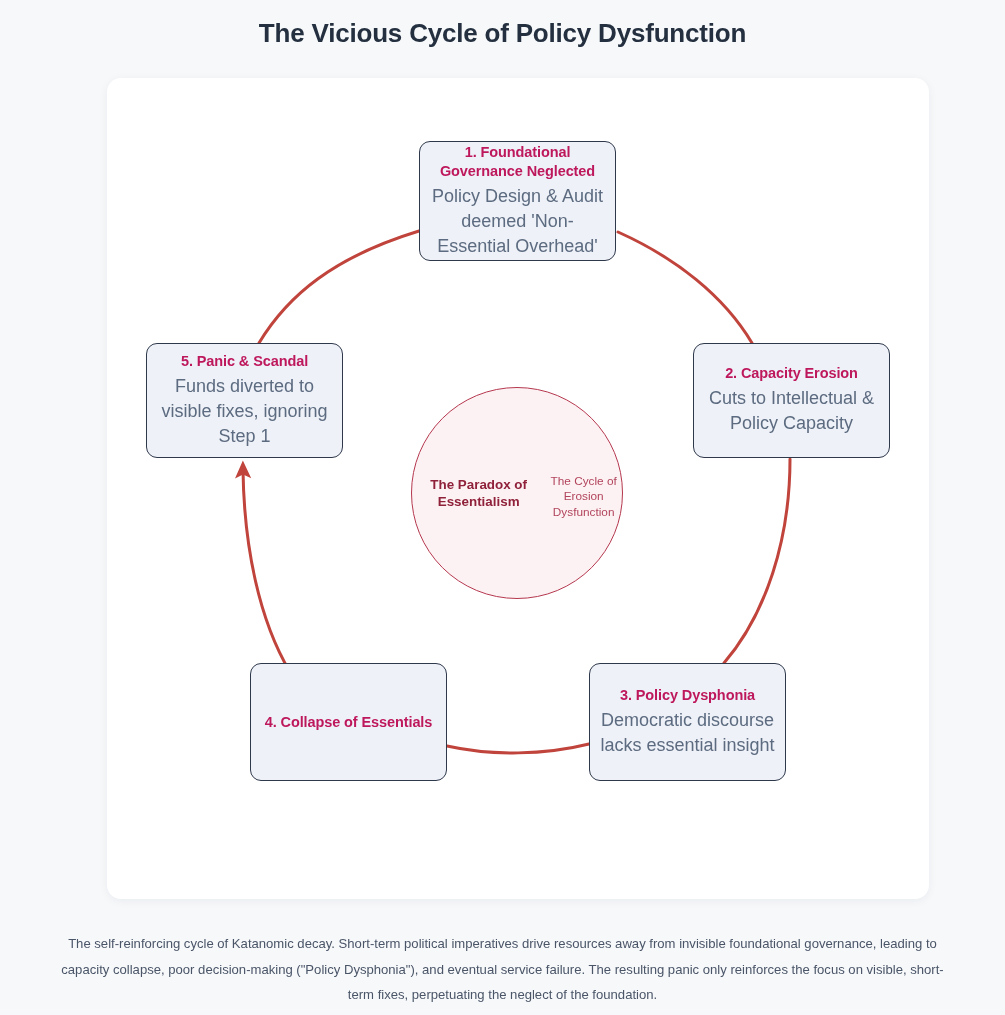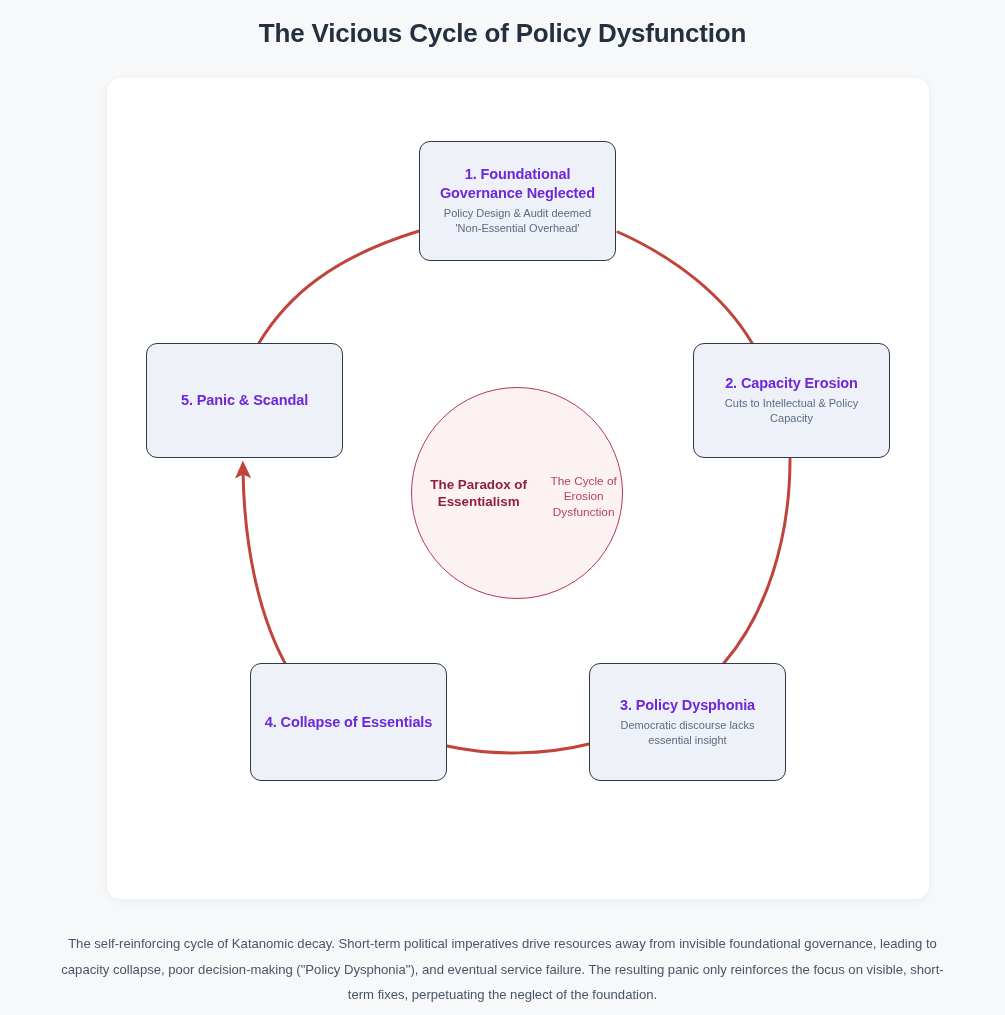--- a/index.html
+++ b/index.html
@@ -66,27 +66,27 @@
     display: flex;
     flex-direction: column;
     align-items: center;
     justify-content: center;
     text-align: center;
     padding: 8px 10px;
   }
   .node-title {
     font-size: 14.5px;
     font-weight: bold;
-    color: #6d28d9;
+    color: #be185d;
     line-height: 1.30;
     letter-spacing: -0.1px;
   }
   .node-desc {
     margin-top: 3px;
-    font-size: 11px;
+    font-size: 18px;
     color: #5c6b80;
     line-height: 1.40;
   }
 
   #node-1 { left: 419px; top: 141px; width: 197px; height: 120px; }
   #node-2 { left: 693px; top: 343px; width: 197px; height: 115px; }
   #node-3 { left: 589px; top: 663px; width: 197px; height: 118px; }
   #node-4 { left: 250px; top: 663px; width: 197px; height: 118px; }
   #node-5 { left: 146px; top: 343px; width: 197px; height: 115px; }
 
@@ -173,20 +173,21 @@
     <div class="node-title">3. Policy Dysphonia</div>
     <div class="node-desc">Democratic discourse lacks essential insight</div>
   </div>
 
   <div class="node" id="node-4">
     <div class="node-title">4. Collapse of Essentials</div>
   </div>
 
   <div class="node" id="node-5">
     <div class="node-title">5. Panic &amp; Scandal</div>
+    <div class="node-desc">Funds diverted to visible fixes, ignoring Step 1</div>
   </div>
 
   <div id="center-hub">
     <div class="hub-title">The Paradox of Essentialism</div>
     <div class="hub-sub">
       <span>The Cycle of</span><br>
       <span>Erosion Dysfunction</span>
     </div>
   </div>
 

